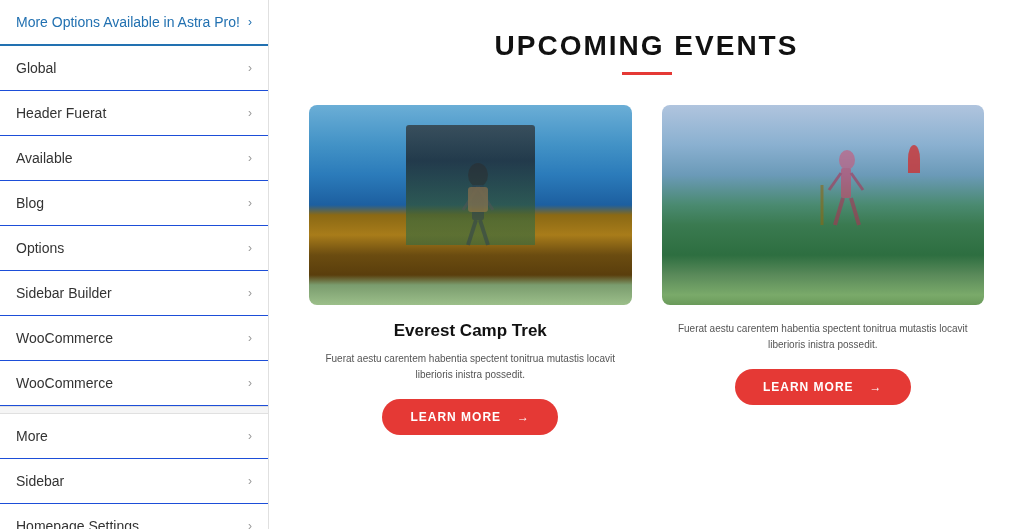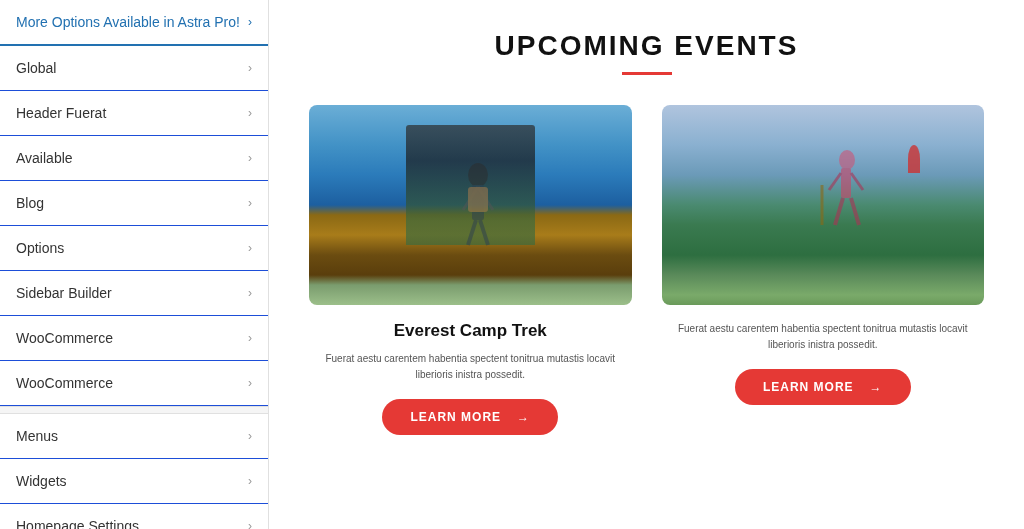--- a/index.html
+++ b/index.html
@@ -183,25 +183,25 @@
   <div class="sidebar-item">
     <span>WooCommerce</span>
     <span class="chevron">›</span>
   </div>
   <div class="sidebar-item">
     <span>WooCommerce</span>
     <span class="chevron">›</span>
   </div>
   <div class="sidebar-divider"></div>
   <div class="sidebar-item">
-    <span>Menus</span>
-    <span class="chevron">›</span>
-  </div>
-  <div class="sidebar-item">
-    <span>Widgets</span>
+    <span>More</span>
+    <span class="chevron">›</span>
+  </div>
+  <div class="sidebar-item">
+    <span>Sidebar</span>
     <span class="chevron">›</span>
   </div>
   <div class="sidebar-item">
     <span>Homepage Settings</span>
     <span class="chevron">›</span>
   </div>
 
 </aside>
 
 <main class="main-content">

